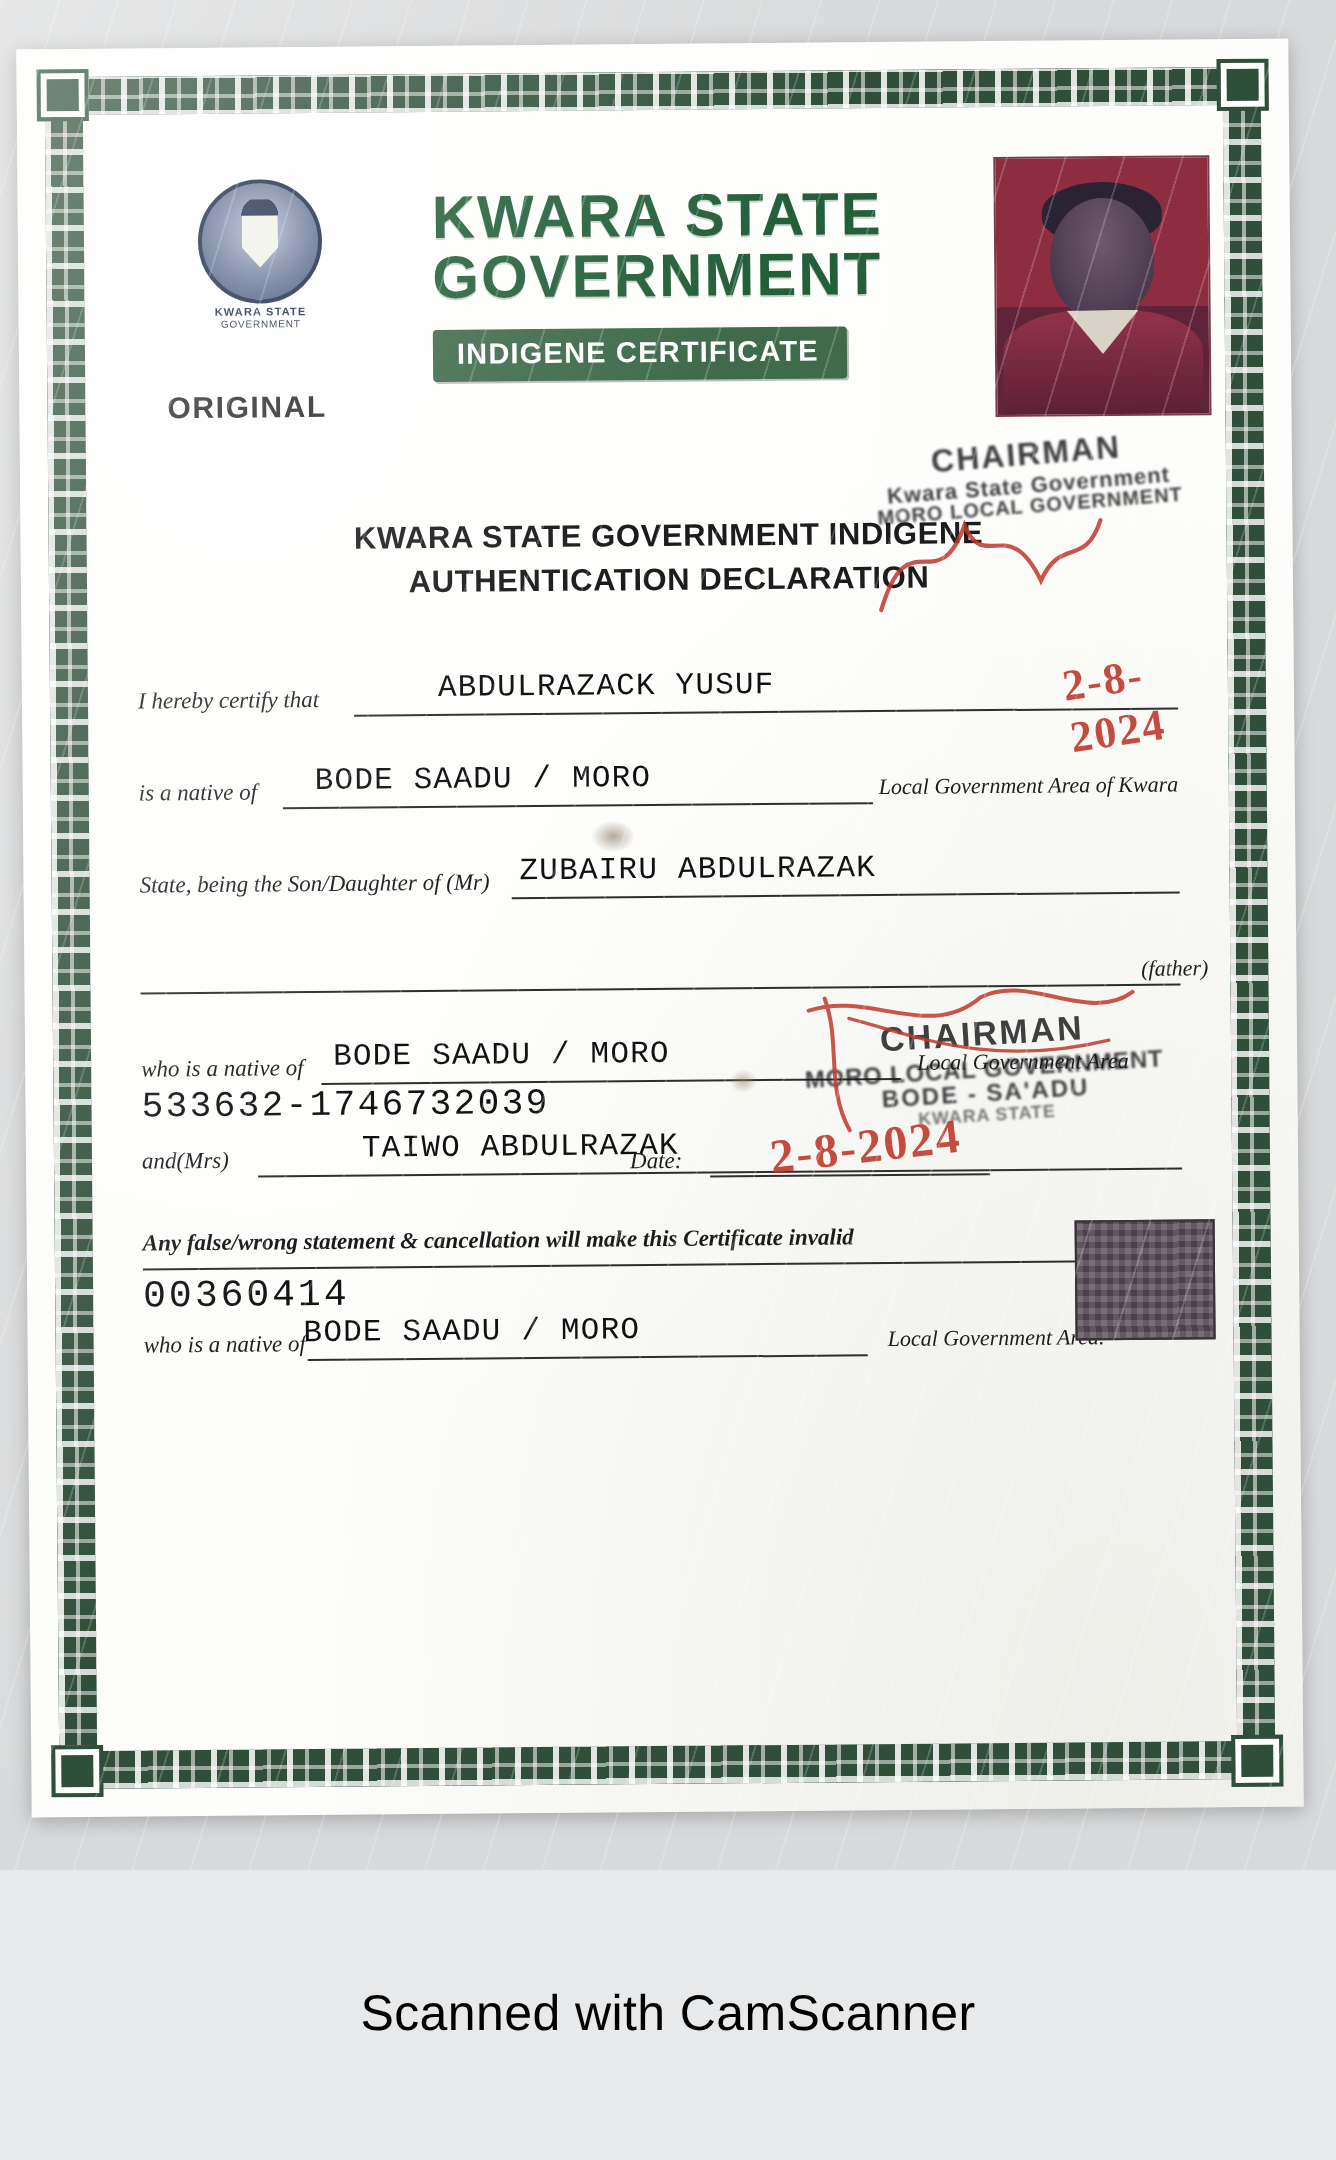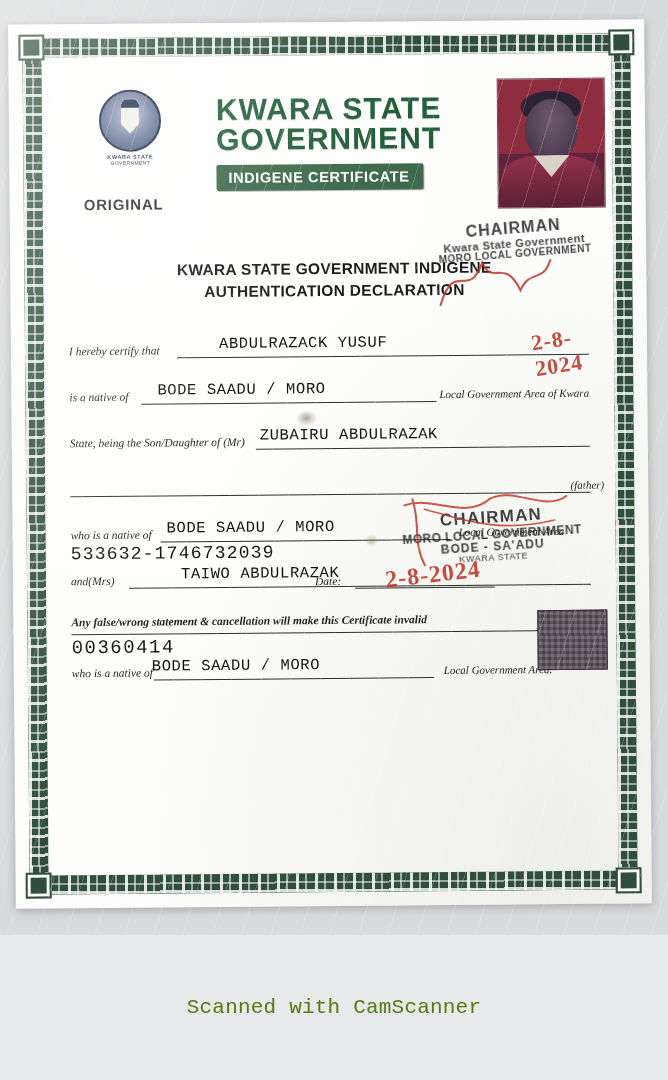--- a/index.html
+++ b/index.html
@@ -421,23 +421,23 @@
     position:absolute;
     left:0; bottom:0;
     width:668px;
     height:145px;
     background:#e8e9ea;
     display:flex;
     align-items:center;
     justify-content:center;
   }
   .footer-text{
-    font-family:Liberation Mono, monospace;
-    font-size:21px;
-    color:#4d7c0f;
+    font-family:Liberation Sans, sans-serif;
+    font-size:25px;
+    color:#000000;
     letter-spacing:.2px;
   }
 </style>
 </head>
 <body>
 
 <div class="scan-page">
 
   <div class="cert-sheet">
 

